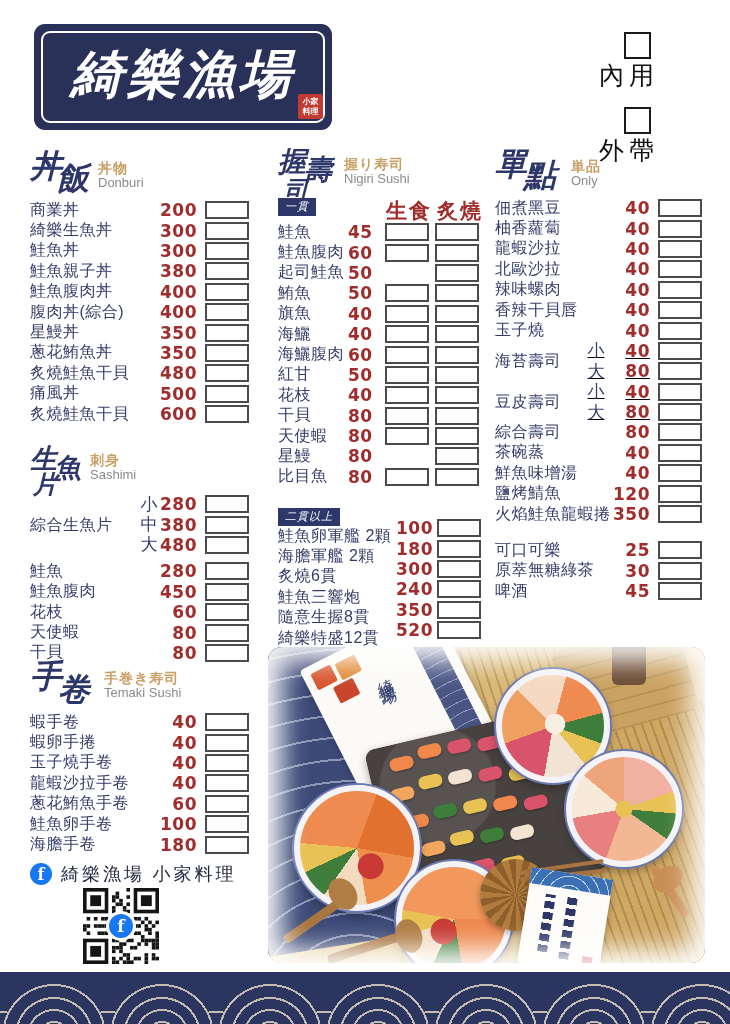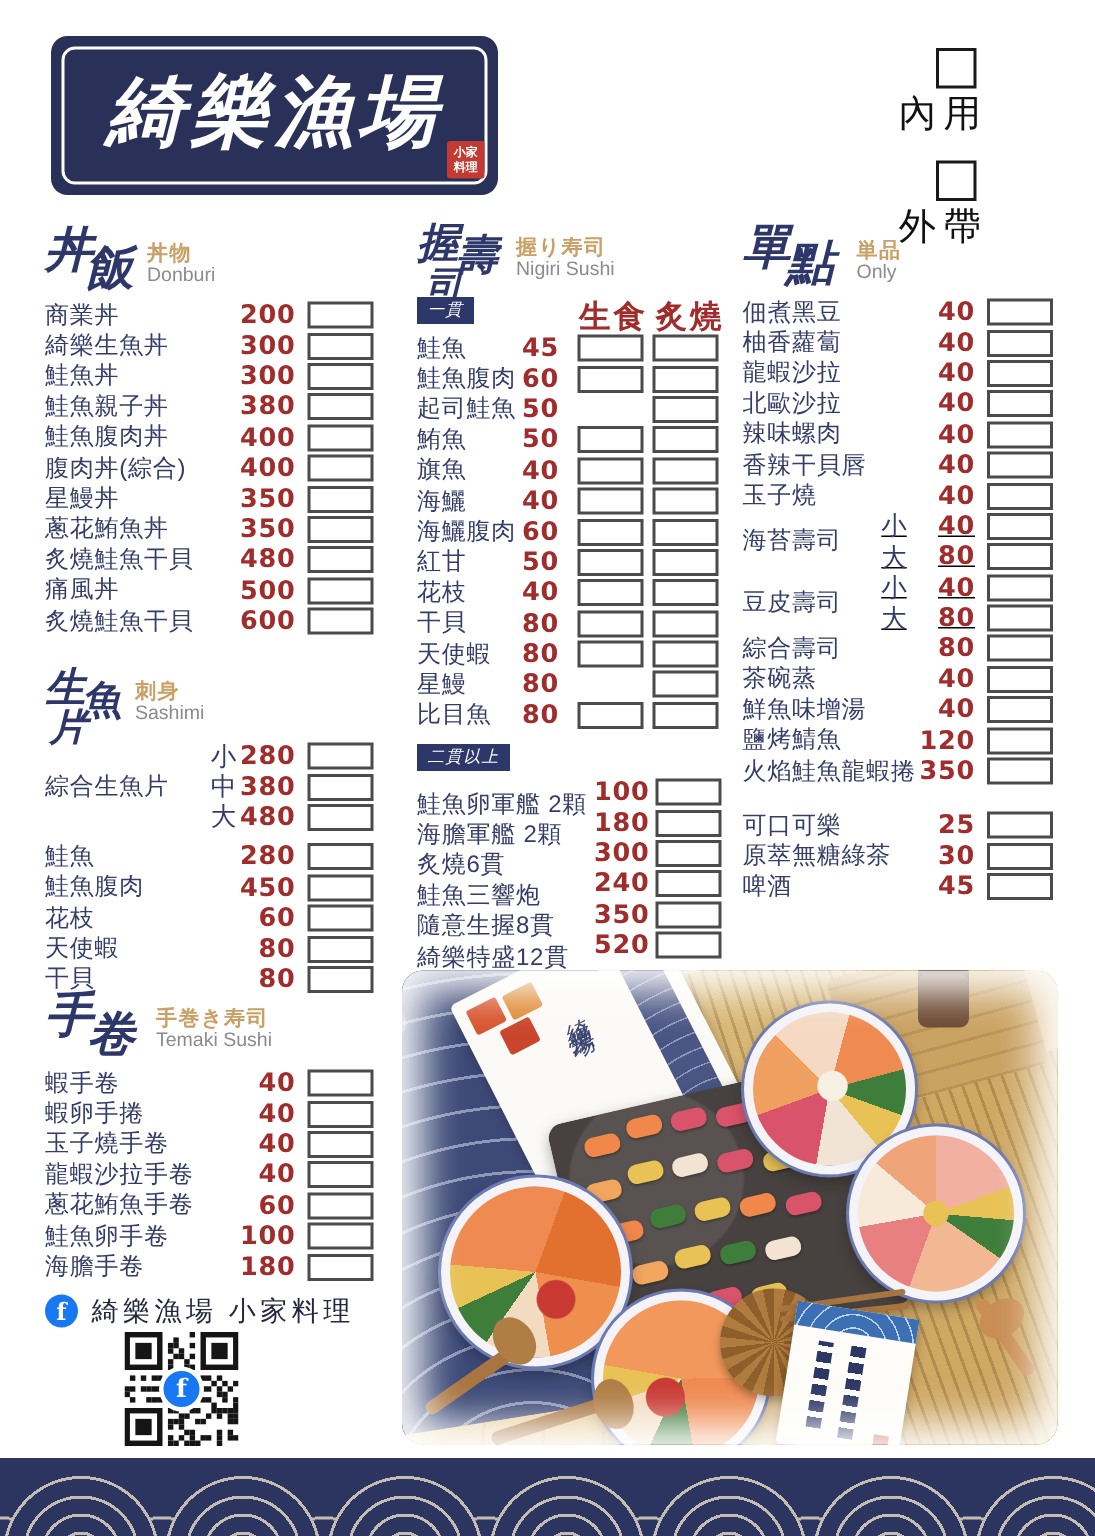--- a/index.html
+++ b/index.html
@@ -189,21 +189,21 @@
     <span class="cal" style="left:29px;top:11px;font-size:32px;">點</span>
     <span class="sub" style="left:76px;top:10px;">
       <span class="sub-jp">単品</span>
       <span class="sub-en">Only</span>
     </span>
   </div>
 
   <span class="badge" style="left:278px;top:198px;">一貫</span>
   <span class="colhead" style="left:386px;top:197px;">生食</span>
   <span class="colhead" style="left:437px;top:197px;">炙燒</span>
-  <span class="badge" style="left:278px;top:496px;">二貫以上</span>
+  <span class="badge" style="left:278px;top:508px;">二貫以上</span>
 
   <div class="rows" id="donburi-rows" style="left:30px;top:200px;">
       <div class="mrow g1">
         <span class="iname">商業丼</span>
         <span class="iprice">200</span>
         <div class="qbox"></div>
       </div>
       <div class="mrow g1">
         <span class="iname">綺樂生魚丼</span>
         <span class="iprice">300</span>

